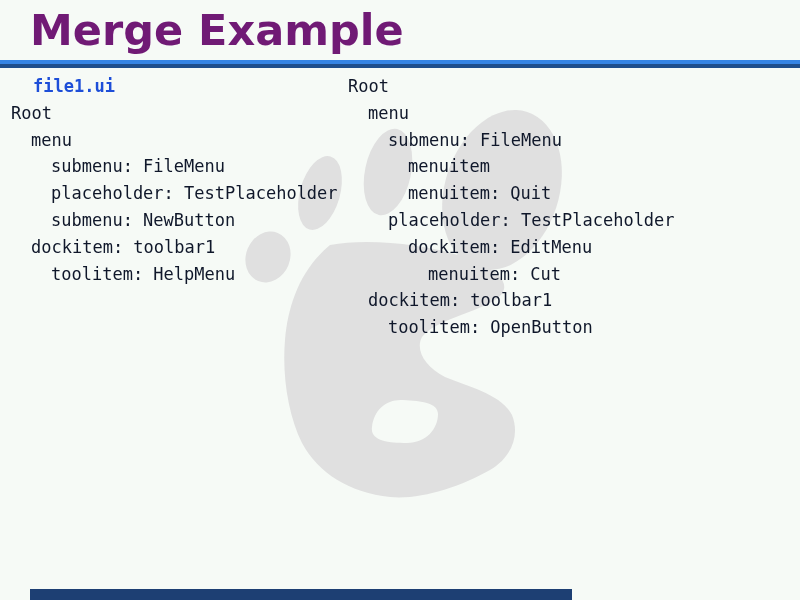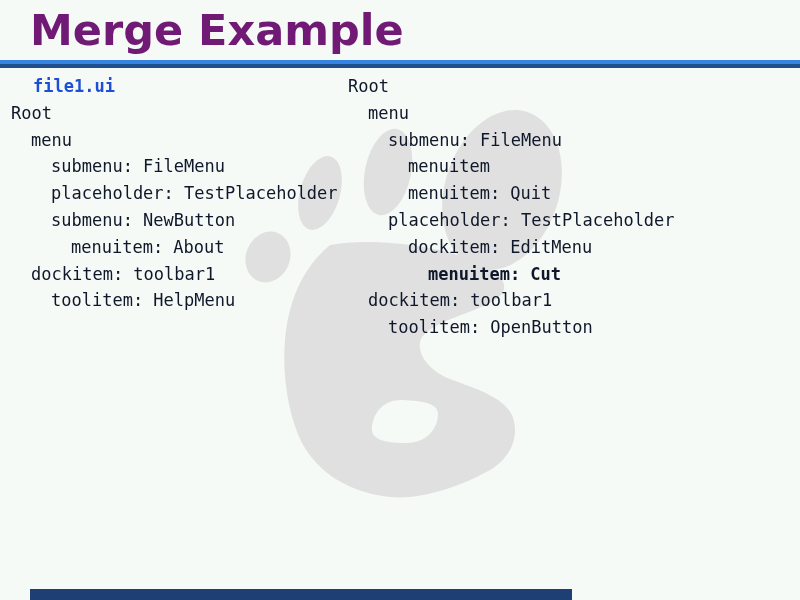--- a/index.html
+++ b/index.html
@@ -71,30 +71,29 @@
   </svg>
 </div>
 
 <div class="column col-1">
     <div class="tree-header">file1.ui</div>
     <div class="tree-line" style="padding-left: 0px;">Root</div>
     <div class="tree-line" style="padding-left: 20px;">menu</div>
     <div class="tree-line" style="padding-left: 40px;">submenu: FileMenu</div>
     <div class="tree-line" style="padding-left: 40px;">placeholder: TestPlaceholder</div>
     <div class="tree-line" style="padding-left: 40px;">submenu: NewButton</div>
-    <div class="tree-line" style="padding-left: 60px;">menuitem: About</div>
     <div class="tree-line" style="padding-left: 20px;">dockitem: toolbar1</div>
     <div class="tree-line" style="padding-left: 40px;">toolitem: HelpMenu</div>
   </div>
 <div class="column col-2">
     <div class="tree-line" style="padding-left: 0px;">Root</div>
     <div class="tree-line" style="padding-left: 20px;">menu</div>
     <div class="tree-line" style="padding-left: 40px;">submenu: FileMenu</div>
     <div class="tree-line" style="padding-left: 60px;">menuitem</div>
     <div class="tree-line" style="padding-left: 60px;">menuitem: Quit</div>
     <div class="tree-line" style="padding-left: 40px;">placeholder: TestPlaceholder</div>
     <div class="tree-line" style="padding-left: 60px;">dockitem: EditMenu</div>
-    <div class="tree-line" style="padding-left: 80px; font-weight: bold;">menuitem: Cut</div>
+    <div class="tree-line" style="padding-left: 80px;">menuitem: Cut</div>
     <div class="tree-line" style="padding-left: 20px;">dockitem: toolbar1</div>
     <div class="tree-line" style="padding-left: 40px;">toolitem: OpenButton</div>
   </div>
 
 <div class="footer-bar" style="background: rgb(29, 63, 115);"></div>
 
 </body></html>

